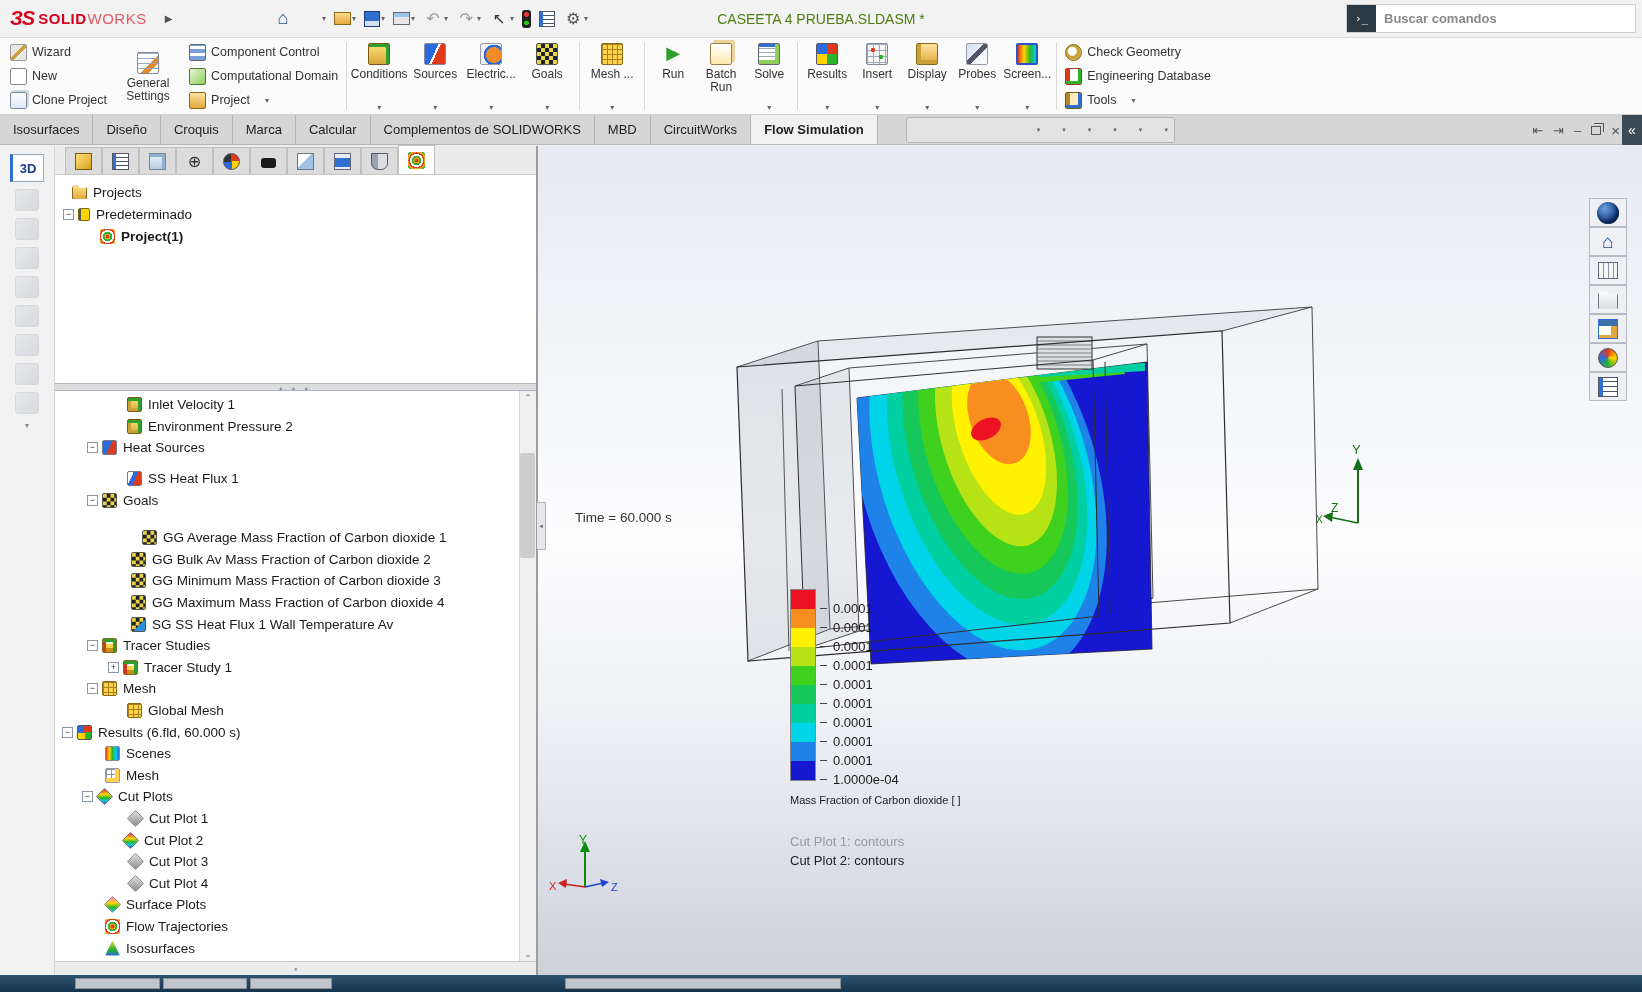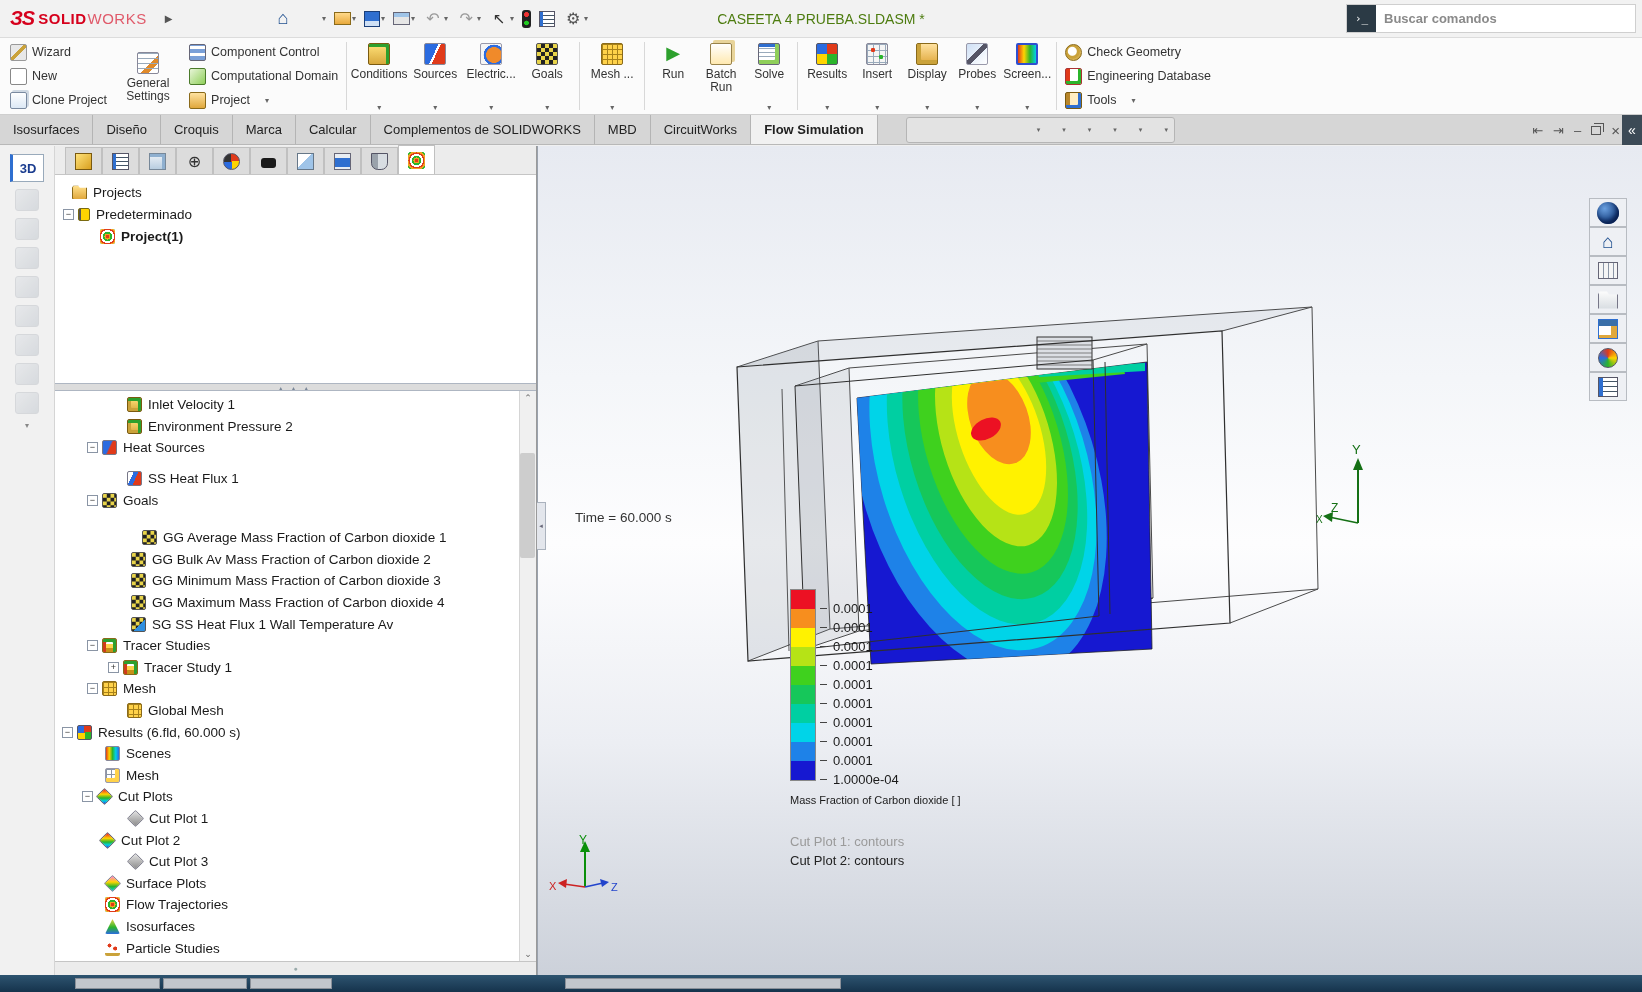--- a/index.html
+++ b/index.html
@@ -613,29 +613,34 @@
         <div class="trow" style="padding-left: 27px;">
           <span class="exp">−</span>
           <span class="tic ic-cutplot-color"></span>
           <span>Cut Plots</span>
         </div>
         <div class="trow" style="padding-left: 73px;">
 
           <span class="tic ic-cutplot-gray"></span>
           <span>Cut Plot 1</span>
         </div>
-        <div class="trow" style="padding-left: 45px;">
+        <div class="trow" style="padding-left: 68px;">
 
           <span class="tic ic-cutplot-color"></span>
           <span>Cut Plot 2</span>
         </div>
         <div class="trow" style="padding-left: 73px;">
 
           <span class="tic ic-cutplot-gray"></span>
           <span>Cut Plot 3</span>
+        </div>
+        <div class="trow" style="padding-left: 73px;">
+
+          <span class="tic ic-cutplot-gray"></span>
+          <span>Cut Plot 4</span>
         </div>
         <div class="trow" style="padding-left: 50px;">
 
           <span class="tic ic-surface"></span>
           <span>Surface Plots</span>
         </div>
         <div class="trow" style="padding-left: 50px;">
 
           <span class="tic ic-flow-trajectories"></span>
           <span>Flow Trajectories</span>

